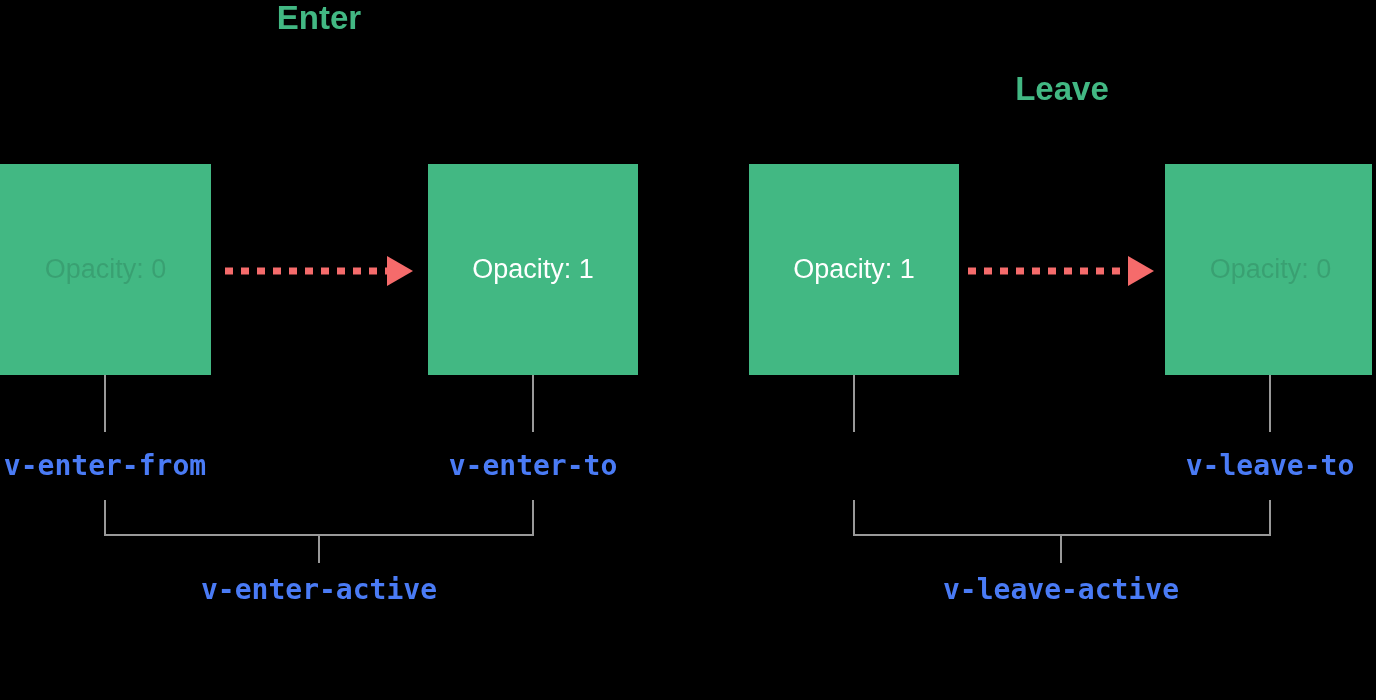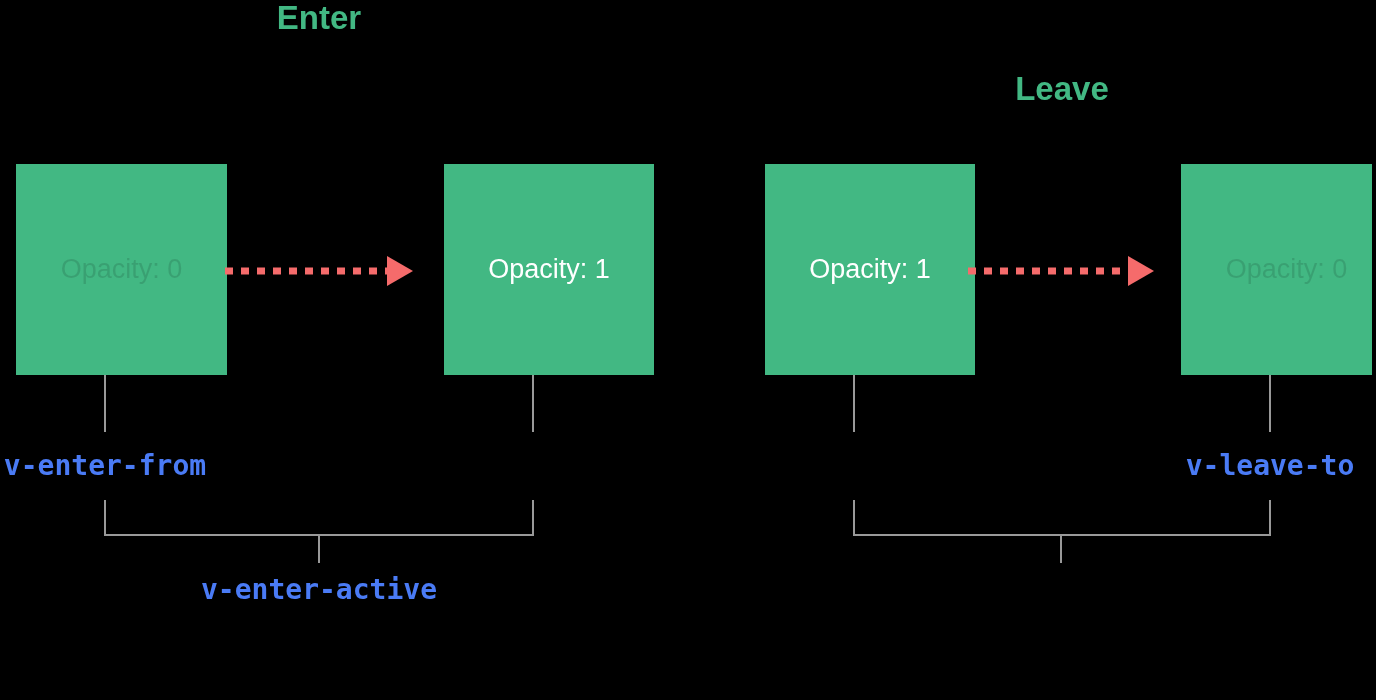--- a/index.html
+++ b/index.html
@@ -26,21 +26,20 @@
     text-align:center;
     line-height:36px;
   }
   .box{
     background:var(--green);
     display:flex;
     align-items:center;
     justify-content:center;
     font-size:27px;
     color:var(--white);
-    margin-left:16px;
   }
   .box .faded{color:rgba(0,0,0,0.13);}
   .vline{width:2px;background:var(--gray);}
   .hline{height:2px;background:var(--gray);}
   .mono-label{
     font-family:"DejaVu Sans Mono","Liberation Mono",monospace;
     font-weight:700;
     font-size:28px;
     line-height:32px;
     color:var(--blue);
@@ -66,20 +65,21 @@
   </svg>
 
   <div class="abs box" style="left:428px;top:164px;width:210px;height:211px">
     <span>Opacity: 1</span>
   </div>
 
   <div class="abs vline" style="left:104px;top:375px;height:57px"></div>
   <div class="abs vline" style="left:532px;top:375px;height:57px"></div>
 
   <div class="abs mono-label" style="left:-45px;top:450px">v-enter-from</div>
+  <div class="abs mono-label" style="left:383px;top:450px">v-enter-to</div>
 
   <div class="abs vline" style="left:104px;top:500px;height:36px"></div>
   <div class="abs vline" style="left:532px;top:500px;height:36px"></div>
   <div class="abs hline" style="left:104px;top:534px;width:430px"></div>
   <div class="abs vline" style="left:318px;top:536px;height:27px"></div>
 
   <div class="abs mono-label" style="left:169px;top:574px">v-enter-active</div>
 
   <div class="abs section-title" style="left:748px;top:71px;width:628px">Leave</div>
 
@@ -99,14 +99,15 @@
   <div class="abs vline" style="left:853px;top:375px;height:57px"></div>
   <div class="abs vline" style="left:1269px;top:375px;height:57px"></div>
 
   <div class="abs mono-label" style="left:1120px;top:450px">v-leave-to</div>
 
   <div class="abs vline" style="left:853px;top:500px;height:36px"></div>
   <div class="abs vline" style="left:1269px;top:500px;height:36px"></div>
   <div class="abs hline" style="left:853px;top:534px;width:418px"></div>
   <div class="abs vline" style="left:1060px;top:536px;height:27px"></div>
 
+  <div class="abs mono-label" style="left:911px;top:574px">v-leave-active</div>
 
 </div>
 
 </body></html>

